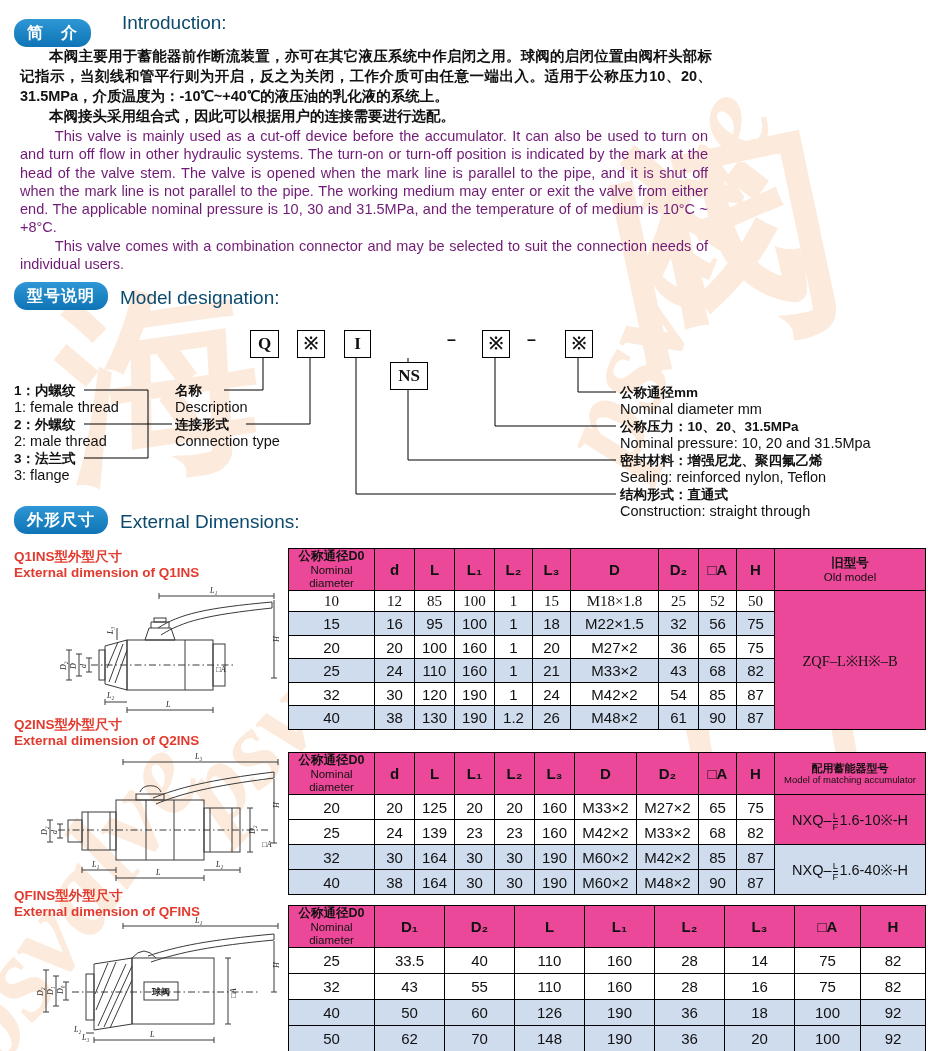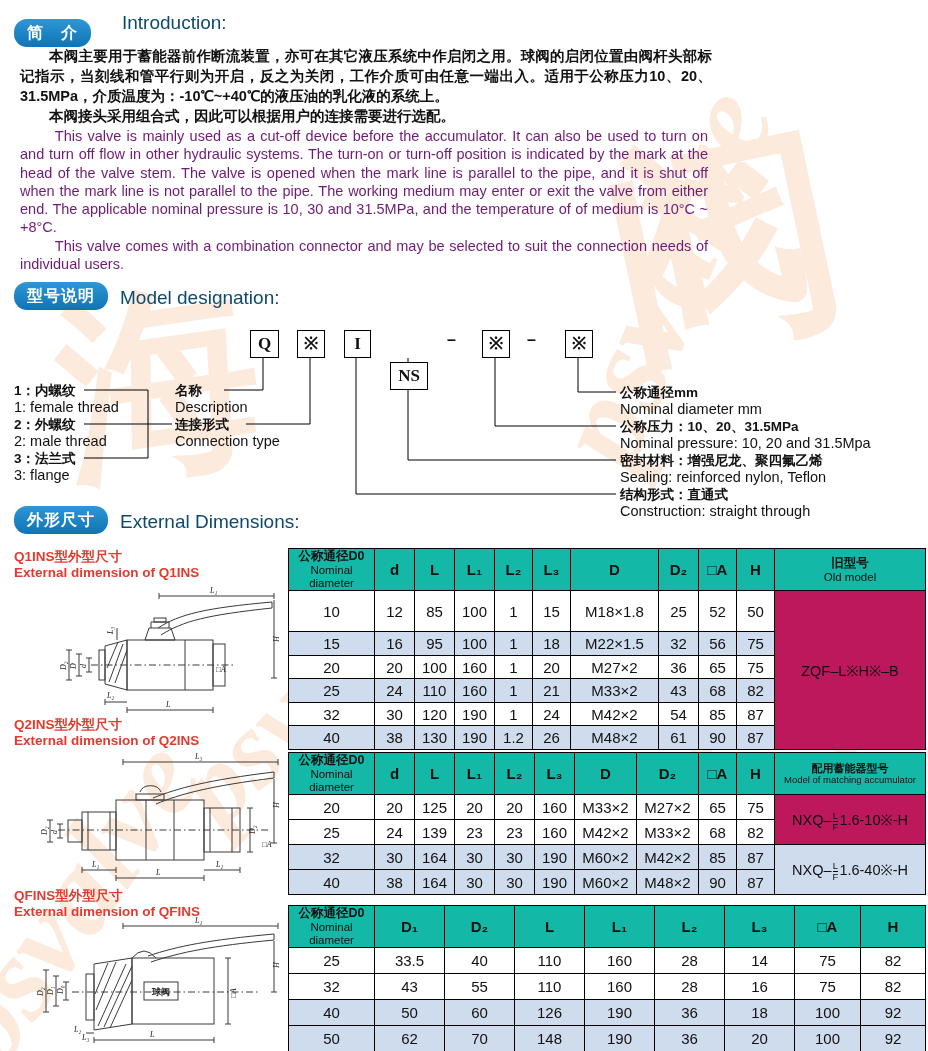--- a/index.html
+++ b/index.html
@@ -39,23 +39,23 @@
   .lblcol .en{font-size:14.5px;}
   
   .fig-label{position:absolute;color:#e23a2e;font-weight:bold;font-size:13.5px;line-height:16px;white-space:nowrap;}
   .fig-svg{position:absolute;}
   .fig-svg text{font-family:"Liberation Serif",serif;font-style:italic;font-size:8px;fill:#222;}
   .fig-svg .cjk{font-style:normal;font-weight:bold;font-size:9px;font-family:"Liberation Sans",sans-serif;}
   
   table.dim{position:absolute;left:288px;border-collapse:collapse;table-layout:fixed;background:#fff;}
   table.dim th,table.dim td{border:1px solid #000;text-align:center;vertical-align:middle;
         padding:0;font-size:15px;overflow:hidden;}
-  table.dim th{background:#14b8a6;font-weight:bold;text-align:center;}
+  table.dim th{background:#ec4899;font-weight:bold;text-align:center;}
   table.dim tr.shade td{background:#cfdcee;}
-  table.dim td.merge{background:#be185d;font-size:14.5px;white-space:nowrap;}
+  table.dim td.merge{background:#ec4899;font-size:14.5px;white-space:nowrap;}
   .hcn{font-size:12.5px;font-weight:bold;line-height:1.2;}
   .hen{font-size:11.5px;font-weight:normal;line-height:1.15;}
   th.smallhead .hcn{font-size:11px;}
   th.smallhead .hen{font-size:9.5px;}
   .frac{display:inline-flex;flex-direction:column;line-height:1;vertical-align:middle;
         font-size:9.5px;margin:0 1px;}
   .frac .ft{border-bottom:1px solid #000;}
   svg{display:block;}
 </style>
 </head>
@@ -277,21 +277,21 @@
             <th>D₂</th>
             <th>□A</th>
             <th>H</th>
             <th>
               <div class="hcn">旧型号</div>
               <div class="hen">Old model</div>
             </th>
           </tr>
         </thead>
         <tbody>
-          <tr style="height: 41px;">
+          <tr style="height: 21px; font-family: Liberation Serif, serif;">
             <td>10</td>
             <td>12</td>
             <td>85</td>
             <td>100</td>
             <td>1</td>
             <td>15</td>
             <td>M18×1.8</td>
             <td>25</td>
             <td>52</td>
             <td>50</td>

